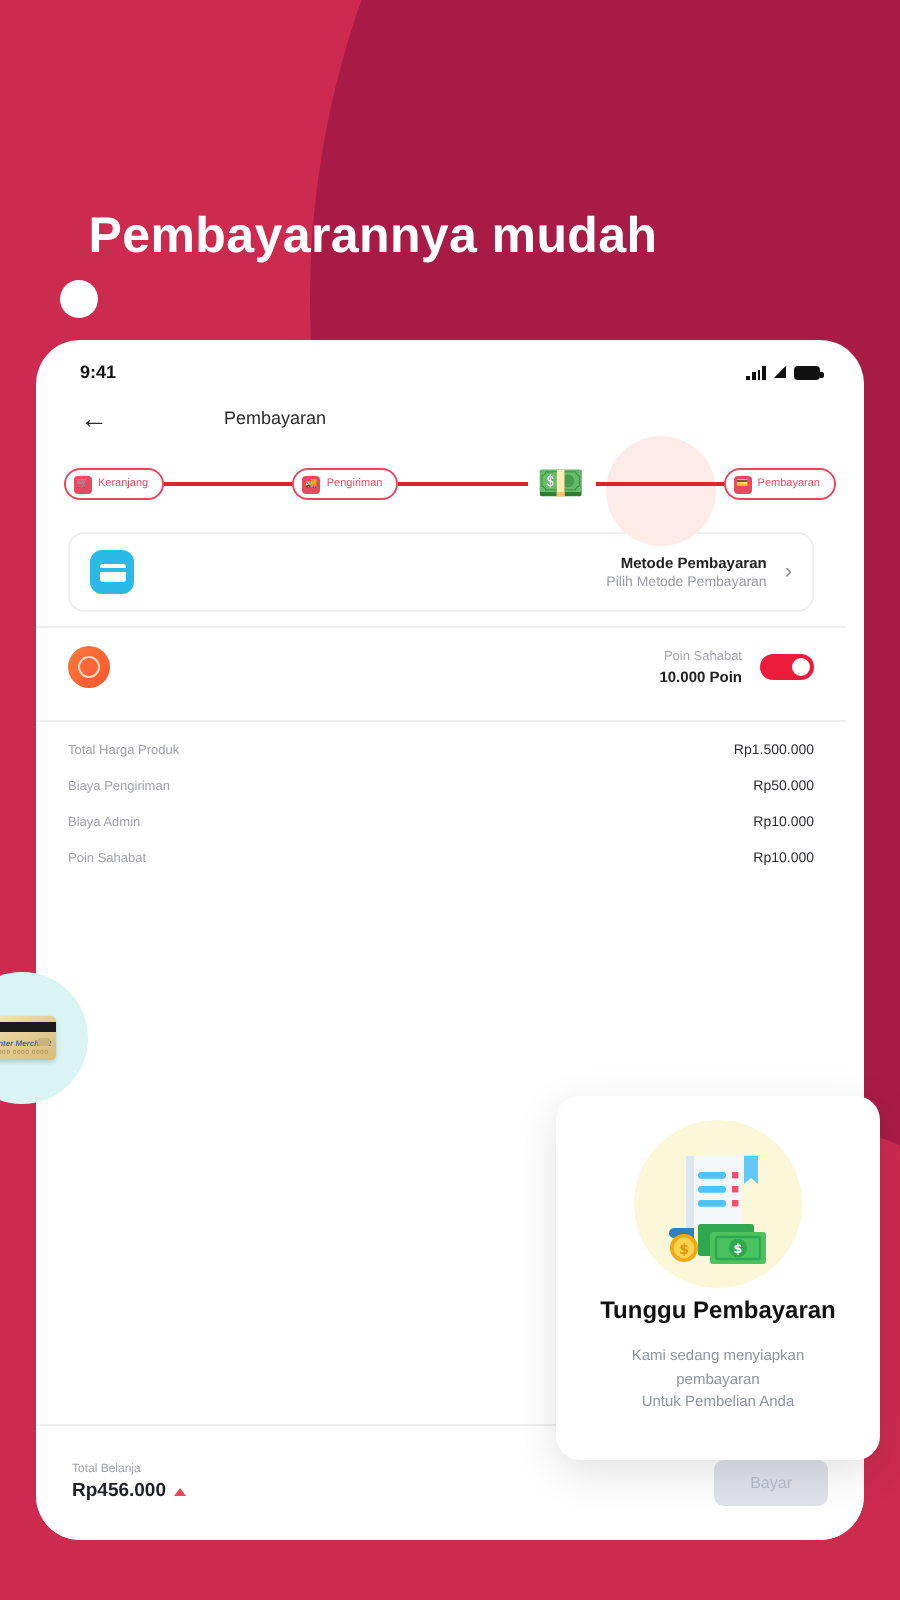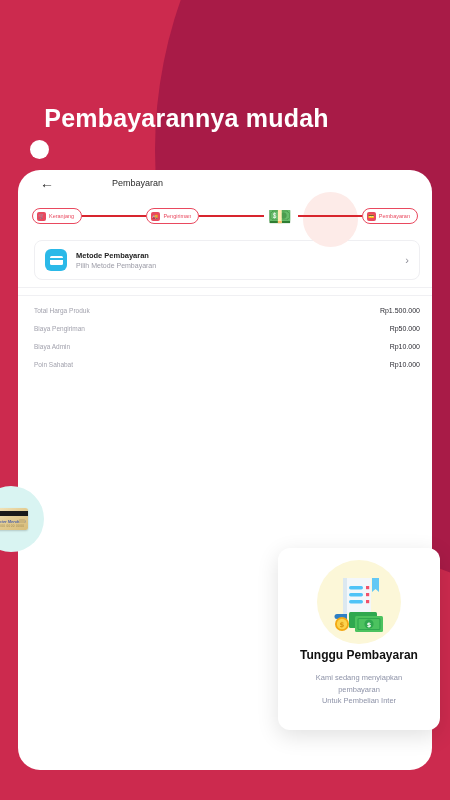--- a/index.html
+++ b/index.html
@@ -130,21 +130,21 @@
   }
   .step-money{
     position:relative; z-index:3;
     width:34px; height:24px;
     display:flex; align-items:center; justify-content:center;
     font-size:19px; line-height:1;
     flex:0 0 auto;
   }
 
   
-  .content{ padding:4px 12px 0 16px; }
+  .content{ padding:4px 25px 0 16px;text-align:right; }
 
   .card-method{
     border:1px solid #EFEFF2;
     border-radius:8px;
     background:#fff;
     display:flex; align-items:center;
     padding:8px 10px;
     gap:9px;
   }
   .method-ico{
@@ -298,20 +298,33 @@
 </head>
 <body>
 
 <div class="bg-dark-arc"></div>
 <div class="bg-dot"></div>
 
 <div class="hero-title">Pembayarannya mudah</div>
 
 <div class="phone">
 
+  <div class="statusbar">
+    <div class="status-time">9:41</div>
+    <div class="status-icons">
+      <span class="ico-signal">
+          <i></i>
+          <i></i>
+          <i></i>
+          <i></i>
+        </span>
+      <span class="ico-wifi">◢</span>
+      <span class="ico-batt"></span>
+    </div>
+  </div>
 
   <div class="navbar">
     <div class="back-arrow">←</div>
     <div class="nav-title">Pembayaran</div>
   </div>
 
   <div class="stepper">
     <div class="step-halo"></div>
 
     <div class="step-pill">
@@ -343,20 +356,30 @@
       </div>
       <div class="method-texts">
         <div class="method-title">Metode Pembayaran</div>
         <div class="method-sub">Pilih Metode Pembayaran</div>
       </div>
       <div class="chevron">›</div>
     </div>
 
     <div class="divider"></div>
 
+    <div class="row-points">
+      <div class="points-ico">
+        <div class="pt-glyph"></div>
+      </div>
+      <div class="points-texts">
+        <div class="points-title">Poin Sahabat</div>
+        <div class="points-value">10.000 Poin</div>
+      </div>
+      <div class="toggle"></div>
+    </div>
 
     <div class="divider"></div>
 
 
     <div class="summary-row">
       <span class="summary-label">Total Harga Produk</span>
       <span class="summary-value">Rp1.500.000</span>
     </div>
     <div class="summary-row">
       <span class="summary-label">Biaya Pengiriman</span>
@@ -365,20 +388,30 @@
     <div class="summary-row">
       <span class="summary-label">Biaya Admin</span>
       <span class="summary-value">Rp10.000</span>
     </div>
     <div class="summary-row">
       <span class="summary-label">Poin Sahabat</span>
       <span class="summary-value">Rp10.000</span>
     </div>
   </div>
 
+  <div class="bottombar">
+    <div>
+      <div class="total-label">Total Belanja</div>
+      <div class="total-value">
+        <span>Rp456.000</span>
+        <span class="caret-up"></span>
+      </div>
+    </div>
+    <button class="pay-button">Bayar</button>
+  </div>
 </div>
 
 <div class="badge-card">
   <div class="cc">
     <div class="cc-stripe"></div>
     <div class="cc-logo">Inter Merchant</div>
     <div class="cc-chip"></div>
     <div class="cc-no">0000 0000 0000</div>
   </div>
 </div>
@@ -408,15 +441,15 @@
 
       <circle cx="25" cy="64" r="7" fill="#F3A712"></circle>
       <circle cx="25" cy="64" r="5.2" fill="#FCD34D"></circle>
       <text x="25" y="67" font-size="7" fill="#D99410" text-anchor="middle" font-family="DejaVu Sans, sans-serif" font-weight="bold">$</text>
     </svg>
   </div>
   <div class="modal-title">Tunggu Pembayaran</div>
   <div class="modal-sub">
     <div>Kami sedang menyiapkan</div>
     <div>pembayaran</div>
-    <div>Untuk Pembelian Inter</div>
+    <div>Untuk Pembelian Anda</div>
   </div>
 </div>
 
 </body></html>

